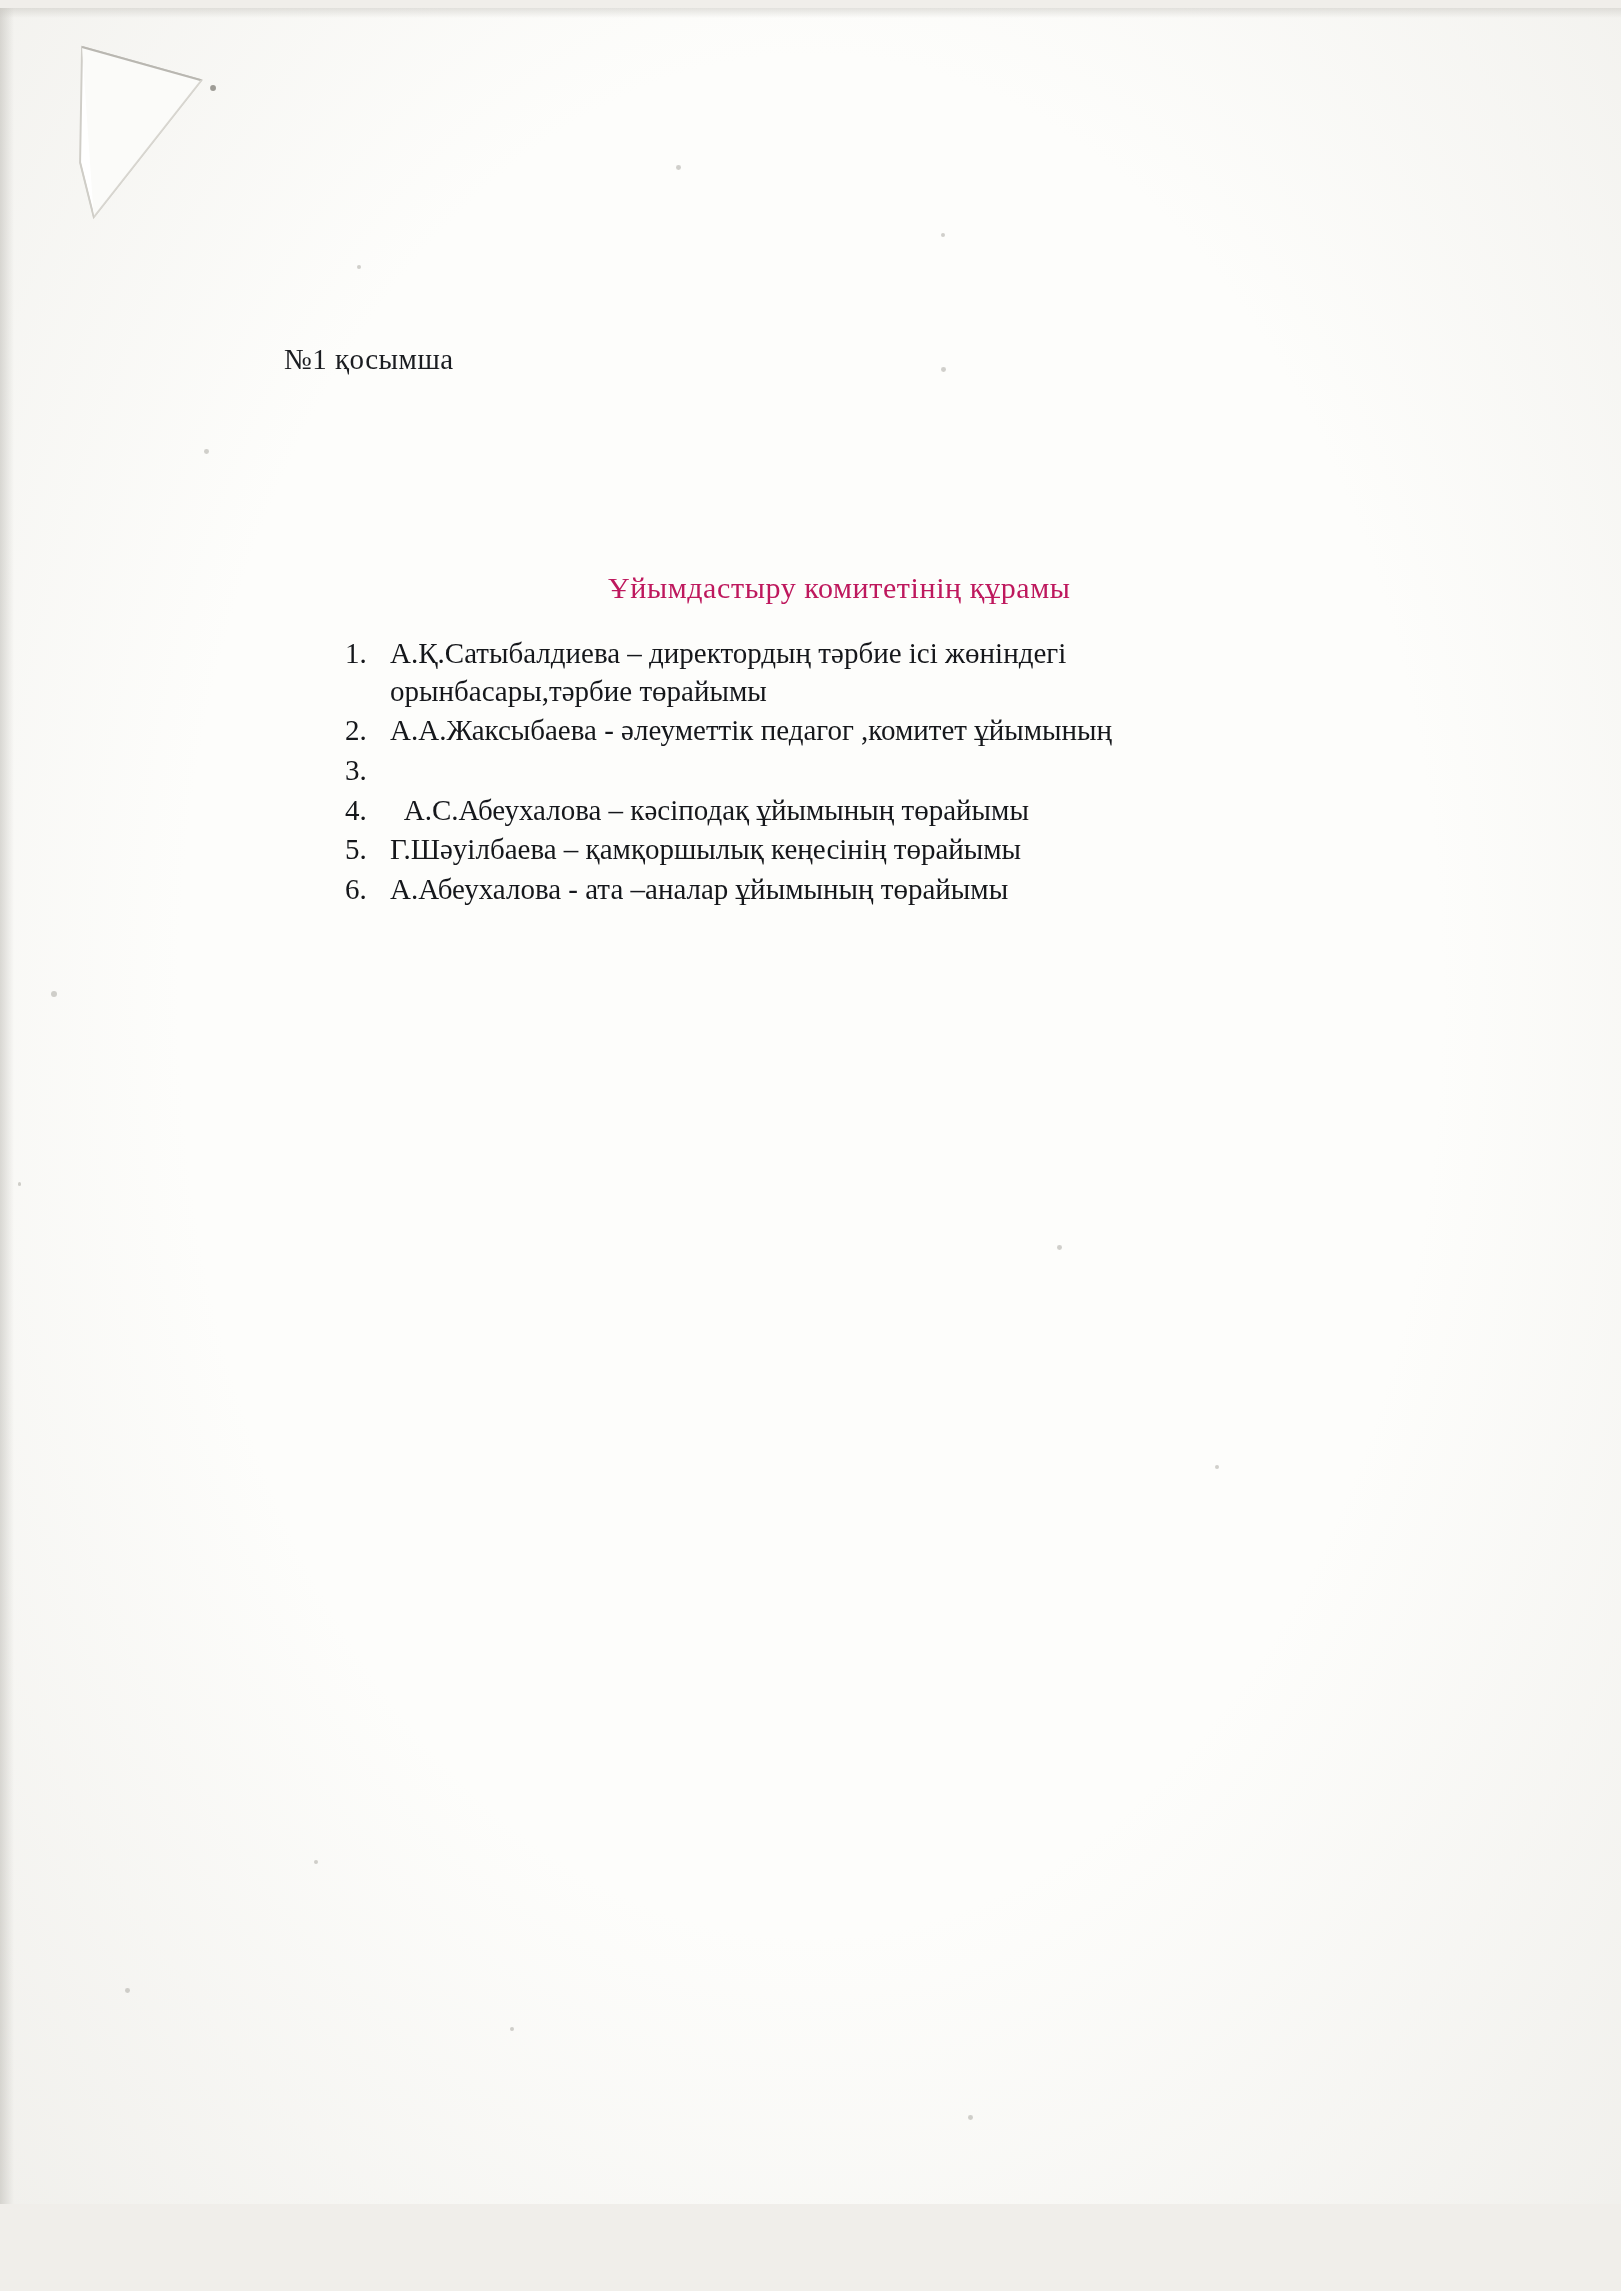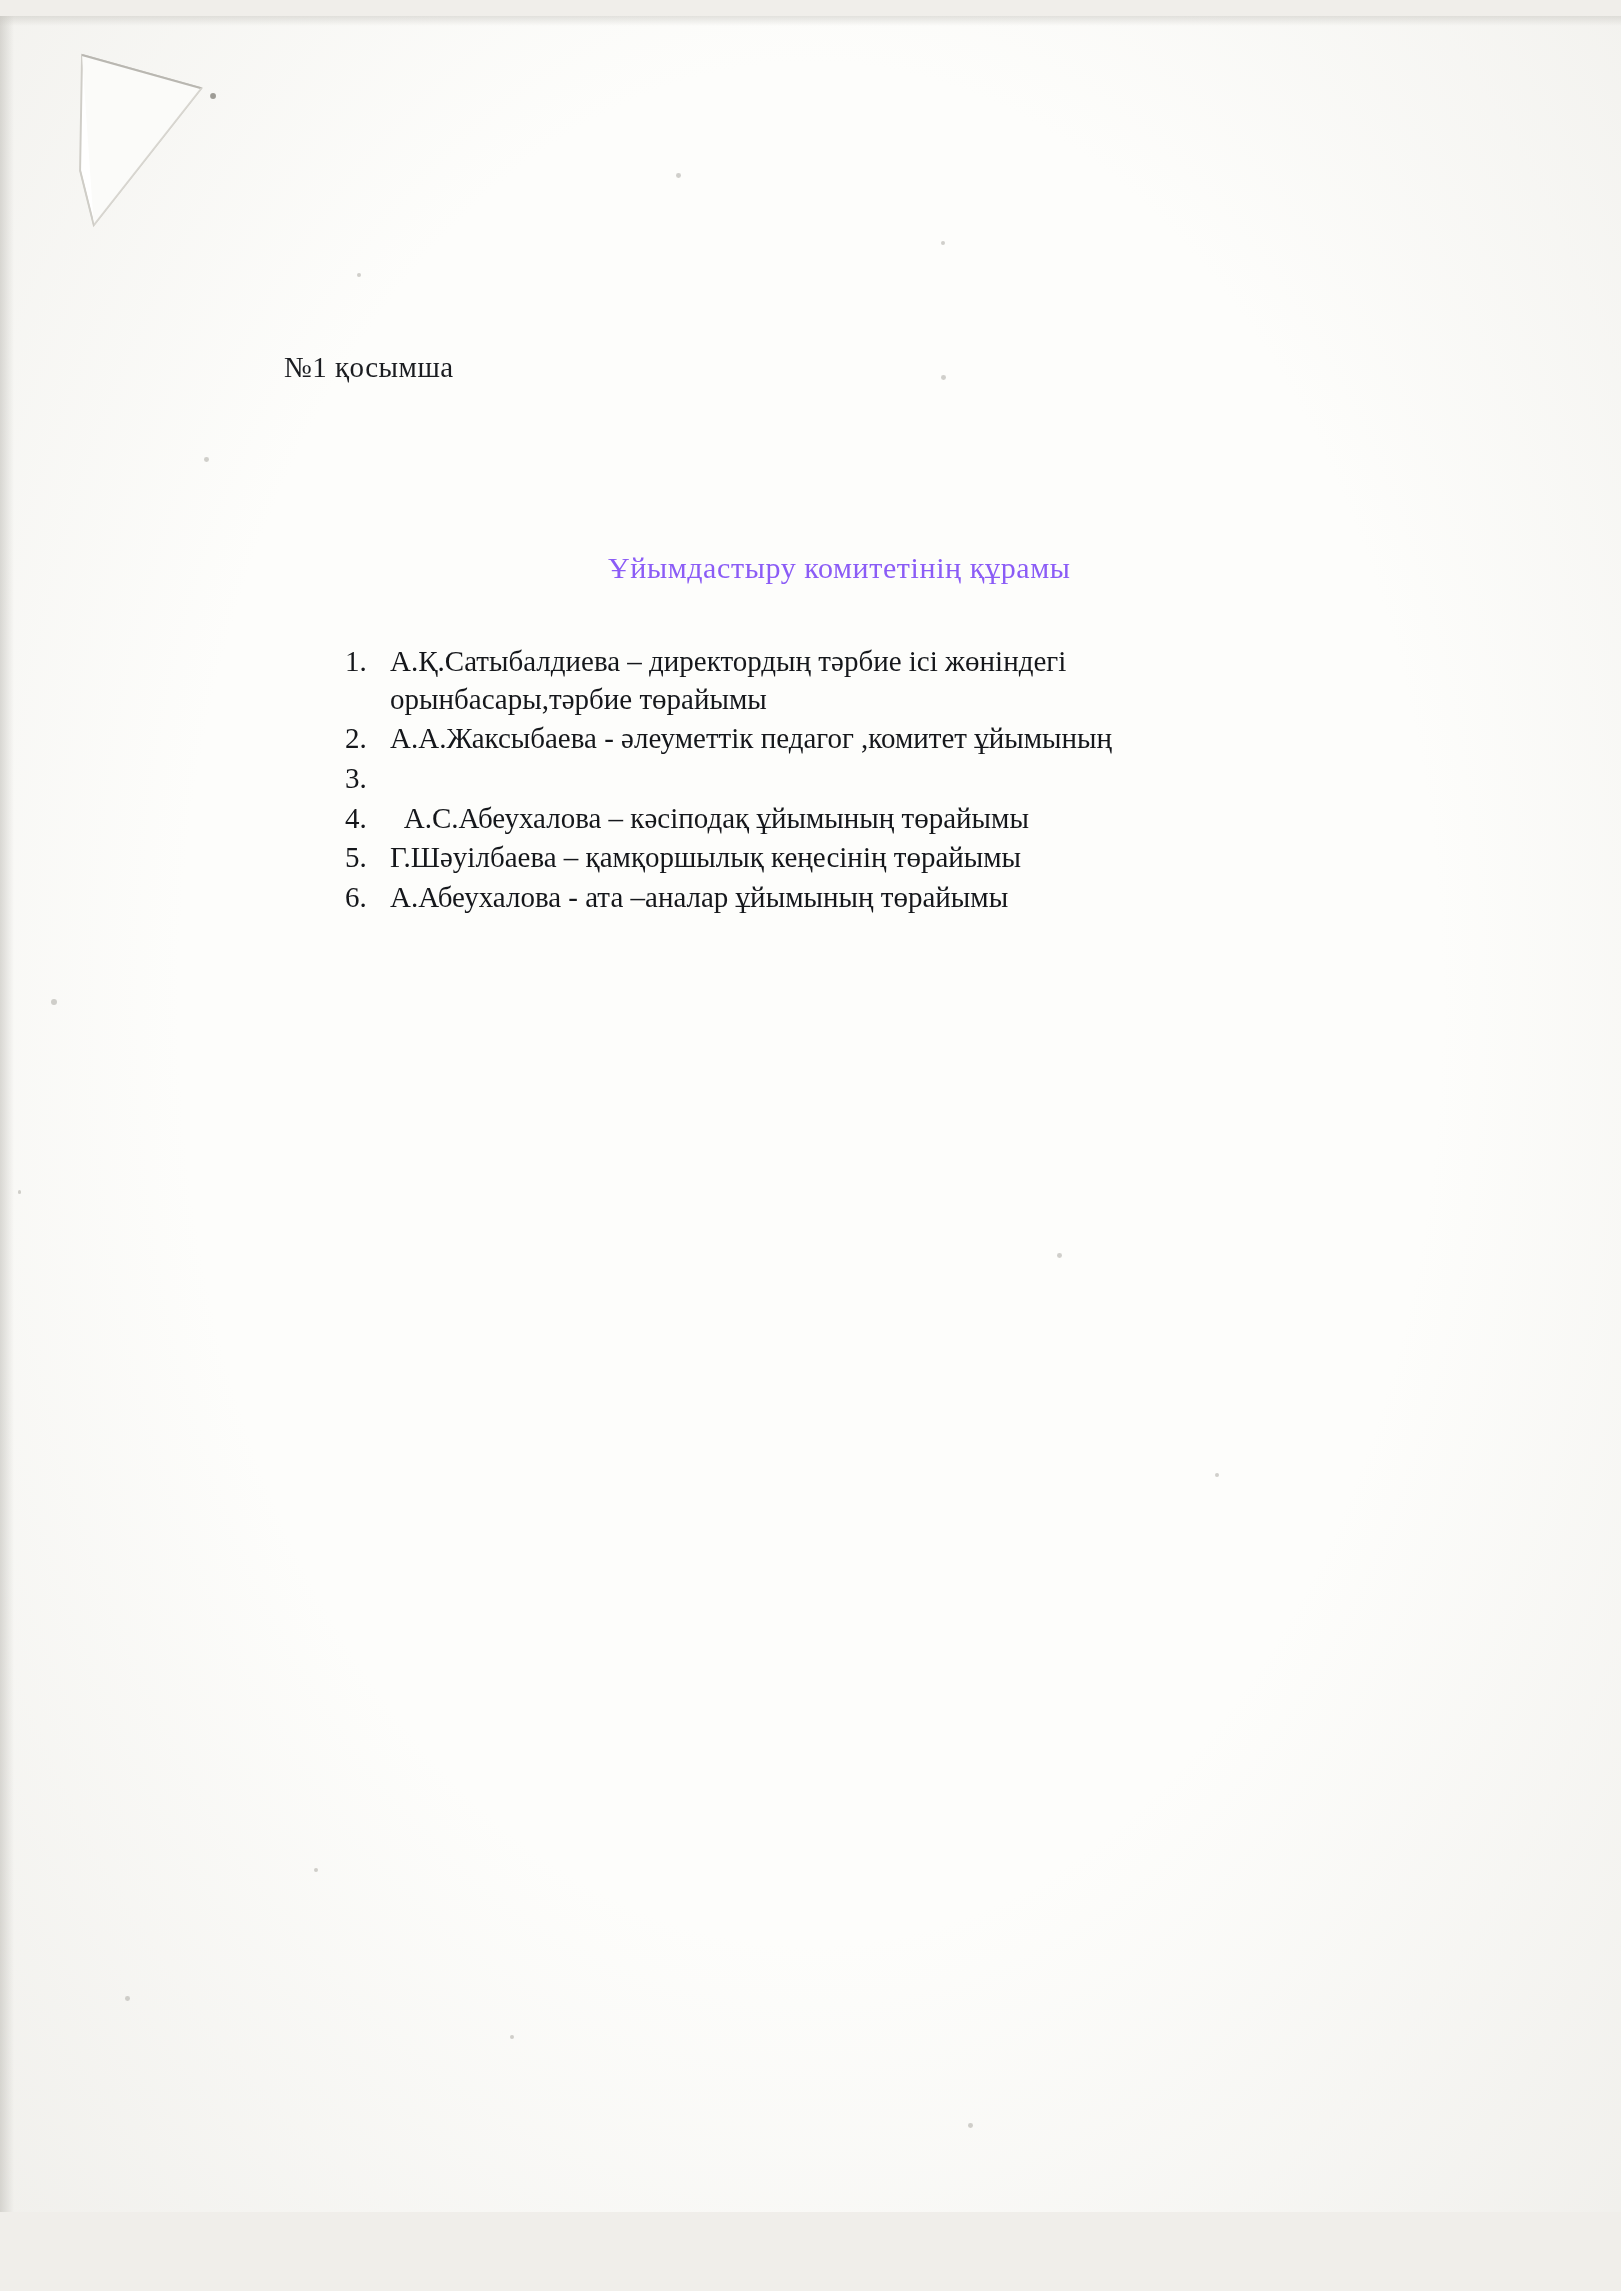--- a/index.html
+++ b/index.html
@@ -4,21 +4,21 @@
 <style>
   html, body {
     margin: 0;
     padding: 0;
     background: #f0eeea;
   }
   .page {
     position: relative;
     width: 1621px;
     height: 2196px;
-    margin: 16px auto;
+    margin: 8px auto;
     background: #fdfdfb;
     overflow: hidden;
   }
   
   .scan-tint {
     position: absolute;
     inset: 0;
     background:
       radial-gradient(ellipse at 50% 45%, rgba(255,255,255,0.0) 55%, rgba(226,224,218,0.45) 100%);
     pointer-events: none;
@@ -57,25 +57,25 @@
     position: absolute;
     top: 335px;
     left: 284px;
     font-size: 29px;
     letter-spacing: 0.5px;
     color: #1b1d21;
   }
 
   .title {
     position: absolute;
-    top: 535px;
+    top: 563px;
     left: 608px;
     font-size: 30px;
     letter-spacing: 0.6px;
-    color: #8b5cf6;
+    color: #be185d;
   }
 
   .list {
     position: absolute;
     top: 627px;
     left: 345px;
     width: 1157px;
   }
   .list-item {
     display: flex;

